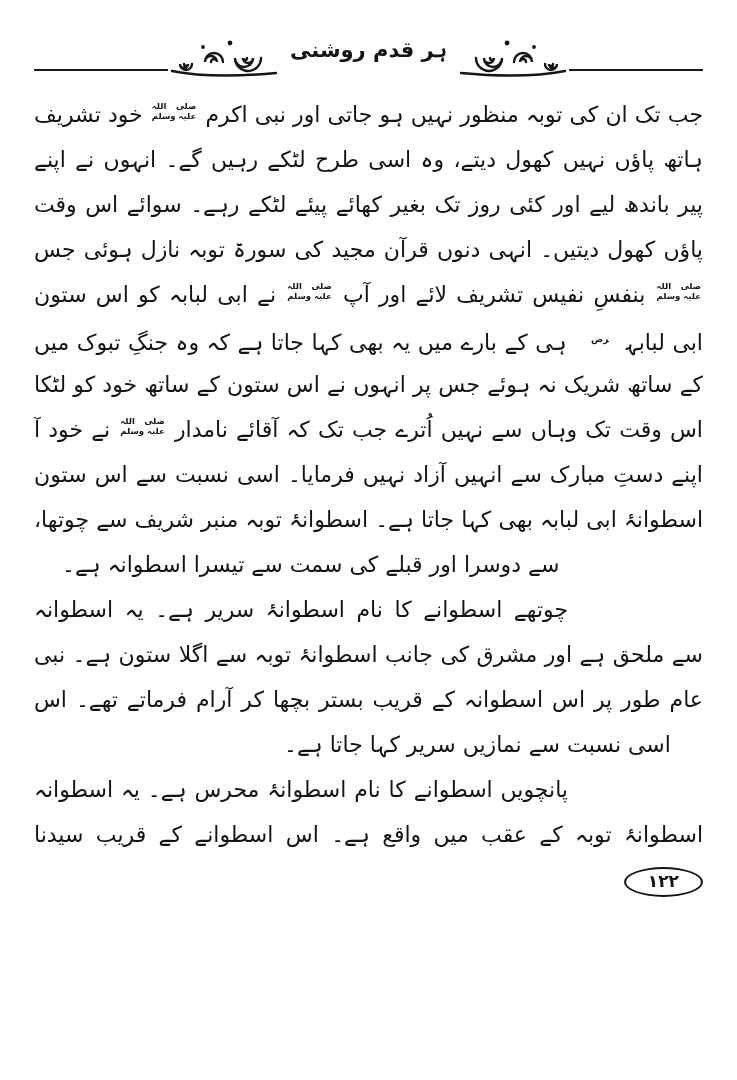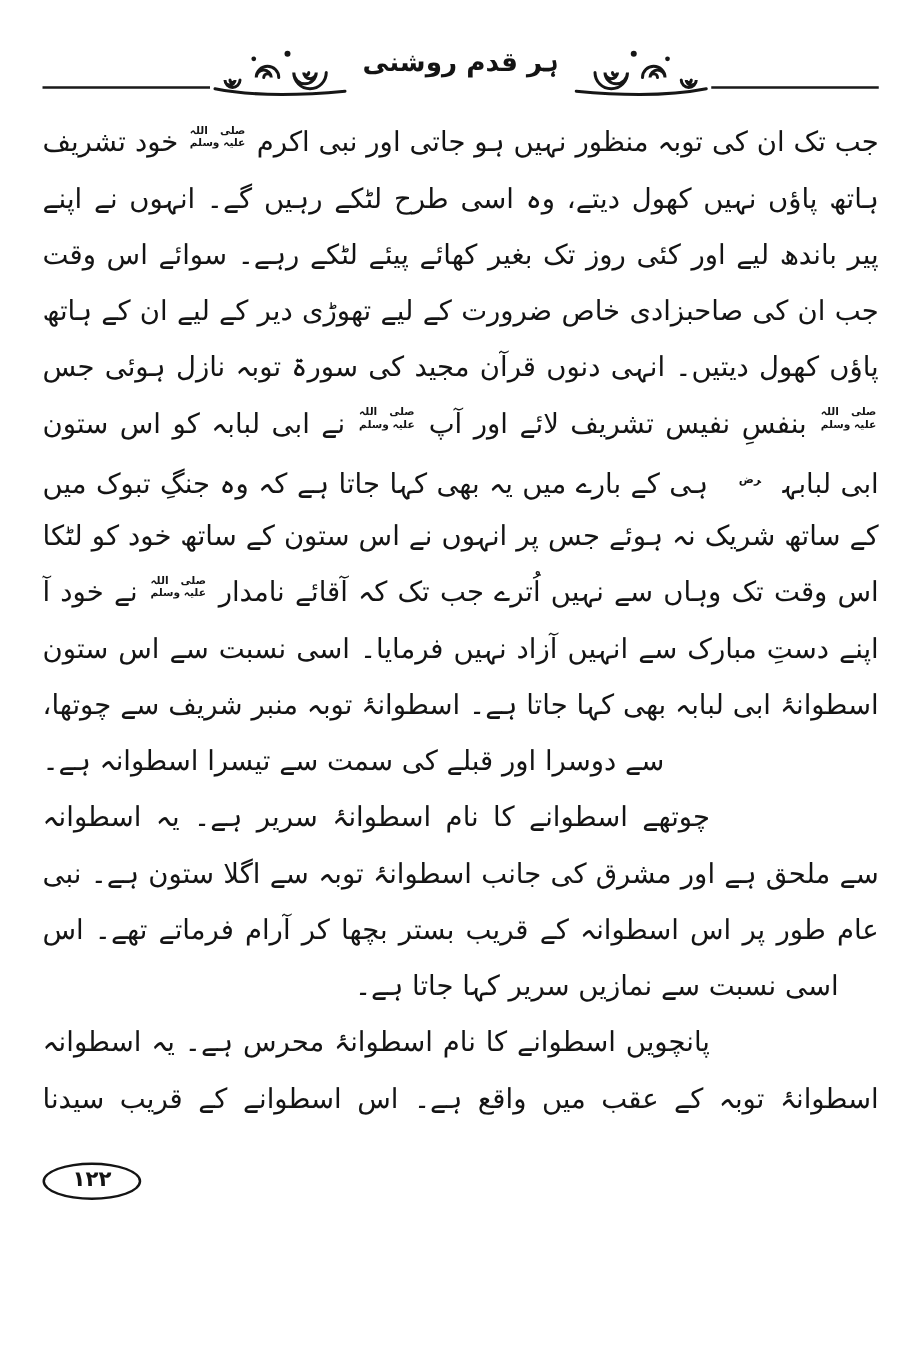--- a/index.html
+++ b/index.html
@@ -17,33 +17,33 @@
     font-weight:bold;font-size:21px;line-height:1;padding:0 6px 10px 6px;
     white-space:nowrap;letter-spacing:0;
   }
   
   .text-block{margin-top:14px;font-size:22px;line-height:45px;}
   .para{margin:0;}
   .line{
     text-align:justify;text-align-last:justify;text-justify:inter-word;
     white-space:normal;height:45px;overflow:hidden;
   }
-  .line.end{text-align:left;text-align-last:left;}
+  .line.end{text-align:left;text-align-last:left;margin-left:28px;}
   .line.indent{padding-right:135px;}
   .line.padleft{padding-right:0;padding-left:250px;text-align:left;text-align-last:left;}
   
   .saw{
     display:inline-block;vertical-align:middle;font-size:8.5px;line-height:1.15;
     text-align:center;margin:0 2px;font-weight:bold;transform:translateY(-4px);
   }
   .saw i{display:block;font-style:normal;}
   
   .rda{font-size:9px;font-weight:bold;vertical-align:super;margin:0 17px;}
   
-  .footer{text-align:left;margin-top:28px;}
+  .footer{text-align:right;margin-top:10px;}
   .page-number{
     display:inline-block;border:2.5px solid #141414;border-radius:50%;
     padding:2px 22px 4px 22px;font-size:17px;font-weight:bold;direction:rtl;
   }
 </style>
 </head>
 <body>
 
 <div class="page">
 
@@ -75,21 +75,20 @@
       </svg>
     </div>
     <div class="rule"></div>
   </div>
 
   <div class="text-block">
       <div class="para">
         <div class="line">جب تک ان کی توبہ منظور نہیں ہو جاتی اور نبی اکرم <span class="saw"><i>صلی اللہ</i><i>علیہ وسلم</i></span> خود تشریف لا کر ان کے</div>
         <div class="line">ہاتھ پاؤں نہیں کھول دیتے، وہ اسی طرح لٹکے رہیں گے۔ انہوں نے اپنے ہاتھ</div>
         <div class="line">پیر باندھ لیے اور کئی روز تک بغیر کھائے پیئے لٹکے رہے۔ سوائے اس وقت کے</div>
-        <div class="line">جب ان کی صاحبزادی خاص ضرورت کے لیے تھوڑی دیر کے لیے ان کے ہاتھ</div>
         <div class="line">پاؤں کھول دیتیں۔ انہی دنوں قرآن مجید کی سورۃ توبہ نازل ہوئی جس پر نبی اکرم</div>
         <div class="line"><span class="saw"><i>صلی اللہ</i><i>علیہ وسلم</i></span> بنفسِ نفیس تشریف لائے اور آپ <span class="saw"><i>صلی اللہ</i><i>علیہ وسلم</i></span> نے ابی لبابہ کو اس ستون سے کھولا۔</div>
         <div class="line">ابی لبابہ<sup class="rda">رض</sup> ہی کے بارے میں یہ بھی کہا جاتا ہے کہ وہ جنگِ تبوک میں نبی اکرم </div>
         <div class="line">کے ساتھ شریک نہ ہوئے جس پر انہوں نے اس ستون کے ساتھ خود کو لٹکا لیا اور</div>
         <div class="line">اس وقت تک وہاں سے نہیں اُترے جب تک کہ آقائے نامدار <span class="saw"><i>صلی اللہ</i><i>علیہ وسلم</i></span> نے خود آ کر</div>
         <div class="line">اپنے دستِ مبارک سے انہیں آزاد نہیں فرمایا۔ اسی نسبت سے اس ستون کو</div>
         <div class="line">اسطوانۂ ابی لبابہ بھی کہا جاتا ہے۔ اسطوانۂ توبہ منبر شریف سے چوتھا، روضۂ اطہر</div>
         <div class="line end">سے دوسرا اور قبلے کی سمت سے تیسرا اسطوانہ ہے۔</div>
       </div>
       <div class="para">

